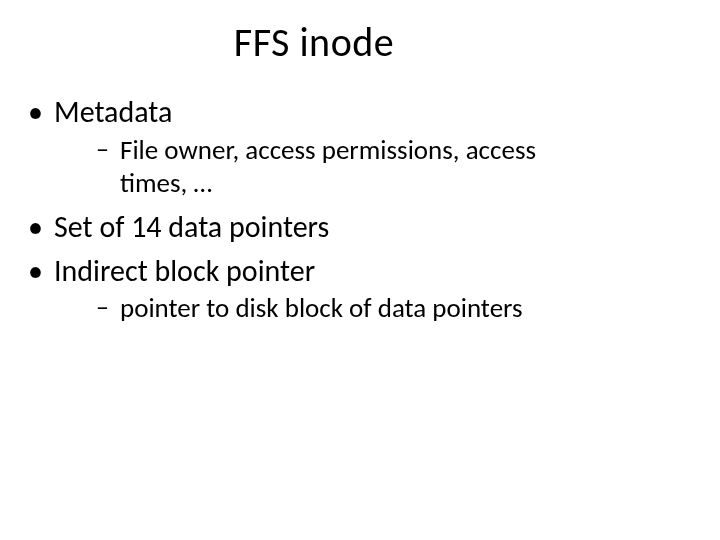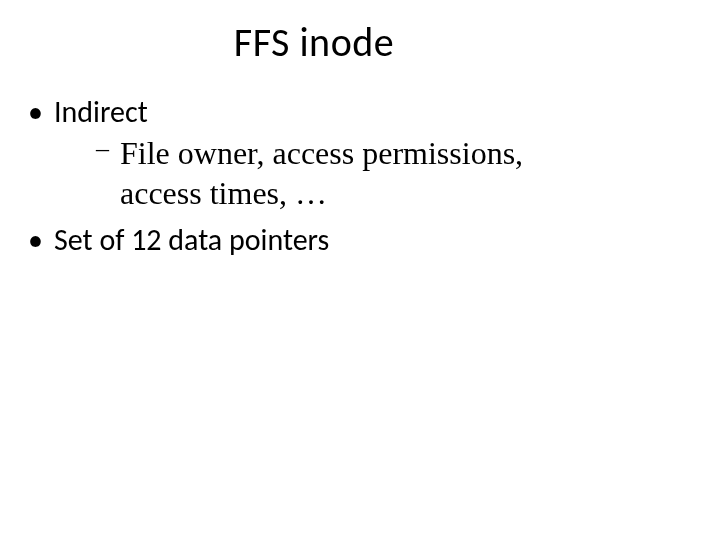--- a/index.html
+++ b/index.html
@@ -47,46 +47,51 @@
     left: 8px;
     top: 0;
     font-size: 30px;
   }
   ul.level2 {
     list-style: none;
     margin: 0;
     padding: 0;
   }
   ul.level2 > li {
-    font-size: 32px;
+    font-size: 27px;
     line-height: 1.25;
     margin: 2px 0 8px 0;
     padding-left: 66px;
     position: relative;
-    font-family: Liberation Serif, serif;
   }
   ul.level2 > li::before {
     content: "–";
     position: absolute;
     left: 42px;
     top: 0;
     font-size: 26px;
   }
 </style>
 </head>
 <body>
 
 <div class="slide">
   <div class="title">FFS inode</div>
   <div class="body">
     <ul class="level1">
       <li>
-        <span>Indirect</span>
+        <span>Metadata</span>
         <ul class="level2">
           <li>File owner, access permissions, access times, …</li>
         </ul>
       </li>
       <li>
-        <span>Set of 12 data pointers</span>
+        <span>Set of 14 data pointers</span>
+      </li>
+      <li>
+        <span>Indirect block pointer</span>
+        <ul class="level2">
+          <li>pointer to disk block of data pointers</li>
+        </ul>
       </li>
     </ul>
   </div>
 </div>
 
 </body></html>

